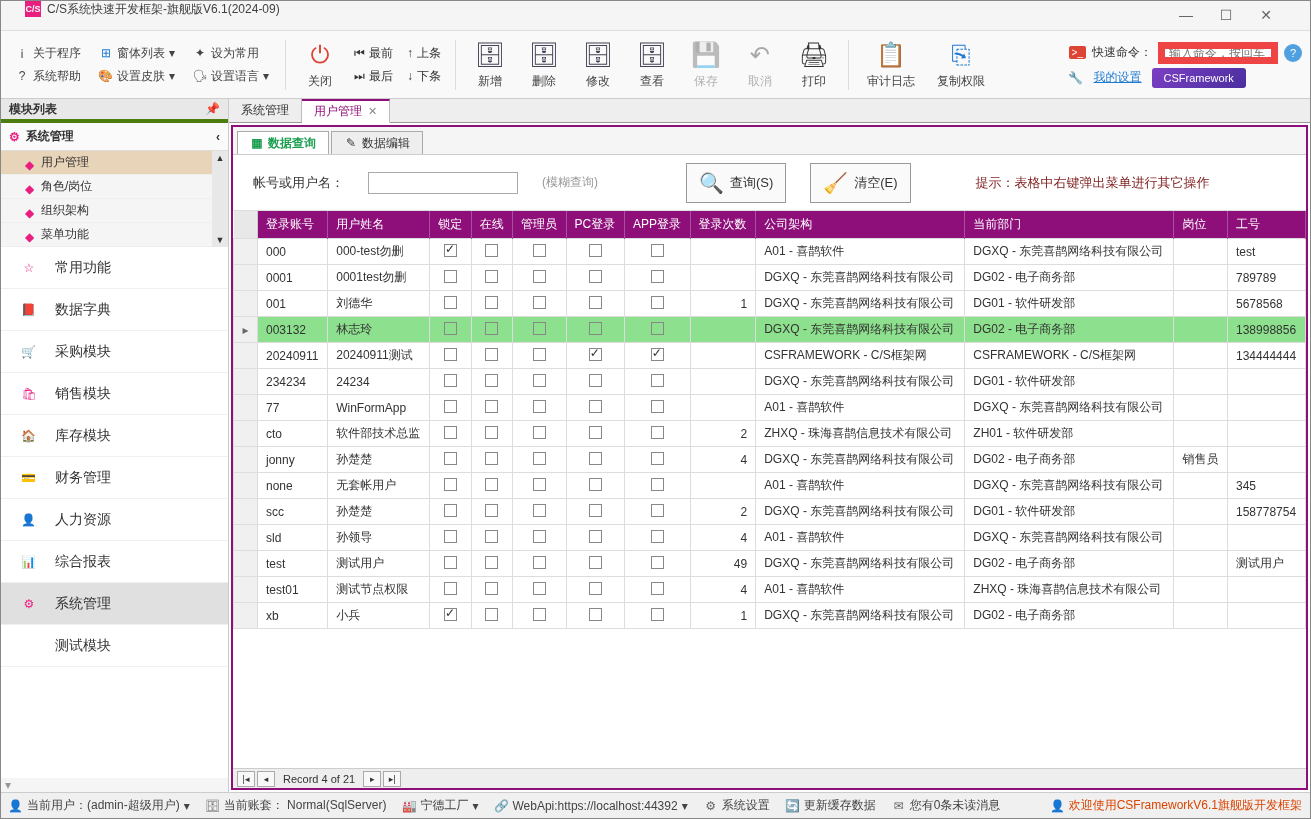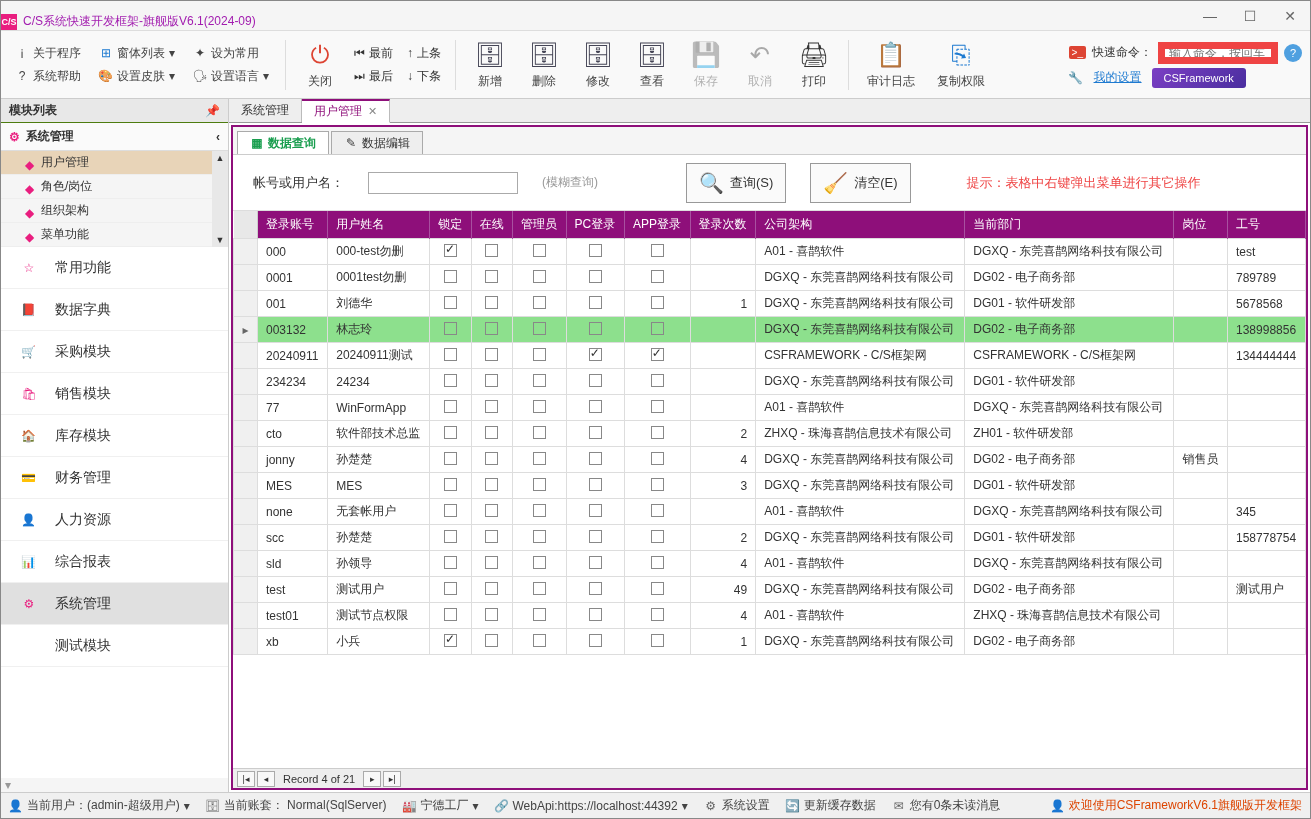--- a/index.html
+++ b/index.html
@@ -1,40 +1,40 @@
 <!DOCTYPE html>
 <html><head>
 <meta charset="utf-8">
 <style>
 * { box-sizing: border-box; margin: 0; padding: 0; font-family: "Microsoft YaHei", sans-serif; }
 body { background: #f0f0f0; font-size: 12px; color: #333; overflow: hidden; }
 .window { width: 1311px; height: 819px; background: #fff; display: flex; flex-direction: column; border: 1px solid #888; }
-.titlebar { height: 30px; background: #f5f5f5; display: flex; align-items: flex-end; padding: 0 0; border-bottom: 1px solid #ddd; }
+.titlebar { height: 30px; background: #f5f5f5; display: flex; align-items: flex-start; padding: 0 24px; border-bottom: 1px solid #ddd; }
 .titlebar .app-icon { width: 16px; height: 16px; background: #e91e7f; margin-right: 6px; font-size: 9px; color: #fff; display: flex; align-items: center; justify-content: center; font-weight: bold; }
-.titlebar .title { flex: 1; font-size: 12px; color: #a21caf; }
+.titlebar .title { flex: 1; font-size: 12px; color: #404040; }
 .titlebar .win-btn { width: 40px; height: 28px; display: flex; align-items: center; justify-content: center; cursor: pointer; font-size: 14px; color: #666; }
 .ribbon { height: 68px; background: #f9f9f9; border-bottom: 1px solid #ccc; display: flex; align-items: center; padding: 0 8px; gap: 6px; }
 .ribbon-left { display: flex; flex-direction: column; gap: 2px; }
 .ribbon-btn-sm { display: flex; align-items: center; gap: 4px; padding: 2px 6px; cursor: pointer; font-size: 12px; color: #444; white-space: nowrap; }
 .sm-icon { width: 14px; height: 14px; display: inline-flex; align-items: center; justify-content: center; font-size: 12px; }
 .ribbon-sep { width: 1px; height: 50px; background: #ddd; margin: 0 4px; }
 .ribbon-big { display: flex; flex-direction: column; align-items: center; gap: 2px; padding: 4px 8px; cursor: pointer; min-width: 48px; }
 .big-icon { width: 32px; height: 32px; display: flex; align-items: center; justify-content: center; font-size: 24px; }
 .ribbon-big .lbl { font-size: 12px; color: #444; }
 .ribbon-nav { display: flex; flex-direction: column; gap: 2px; }
 .nav-item { display: flex; align-items: center; gap: 4px; padding: 2px 4px; cursor: pointer; font-size: 12px; }
 .ribbon-right { margin-left: auto; display: flex; flex-direction: column; gap: 4px; align-items: flex-start; }
 .quick-cmd { display: flex; align-items: center; gap: 6px; }
 .quick-cmd input { width: 120px; height: 22px; border: 7px solid #ef4444; padding: 0 4px; font-size: 12px; }
 .quick-cmd .help { width: 18px; height: 18px; border-radius: 50%; background: #4fa0e0; color: #fff; display: flex; align-items: center; justify-content: center; font-size: 11px; }
 .mysettings { color: #1e7ad0; text-decoration: underline; cursor: pointer; }
 .csframework-btn { background: linear-gradient(135deg,#7b3fc4,#4a2e9f); color: #fff; padding: 4px 12px; border-radius: 3px; font-size: 11px; }
 .body { flex: 1; display: flex; overflow: hidden; }
 .sidebar { width: 228px; background: #f5f5f5; border-right: 1px solid #ccc; display: flex; flex-direction: column; }
-.sidebar-head { height: 24px; background: #e8e8e8; border-bottom: 1px solid #4d7c0f; display: flex; align-items: center; padding: 0 8px; font-size: 12px; font-weight: bold; }
+.sidebar-head { height: 24px; background: #e8e8e8; border-bottom: 4px solid #4d7c0f; display: flex; align-items: center; padding: 0 8px; font-size: 12px; font-weight: bold; }
 .sidebar-head .pin { margin-left: auto; cursor: pointer; }
 .sys-head { height: 28px; background: #fafafa; border-bottom: 1px solid #ddd; display: flex; align-items: center; padding: 0 8px; gap: 6px; font-weight: bold; }
 .tree { display: flex; }
 .tree-items { flex: 1; }
 .tree-item { height: 24px; display: flex; align-items: center; padding: 0 10px 0 24px; gap: 6px; cursor: pointer; font-size: 12px; border-bottom: 1px solid #eee; }
 .tree-item.active { background: #e8d4b8; }
 .tree-item .dot { width: 10px; height: 10px; display: inline-block; }
 .tree-scroll { width: 16px; background: #e8e8e8; display: flex; flex-direction: column; }
 .tree-scroll .arr { height: 14px; display: flex; align-items: center; justify-content: center; font-size: 9px; cursor: pointer; }
 .tree-scroll .track { flex: 1; }
@@ -53,21 +53,21 @@
 .sub-tabs { height: 28px; background: #f5f5f5; display: flex; border-bottom: 1px solid #ccc; padding: 4px 4px 0; gap: 2px; }
 .sub-tab { padding: 4px 12px; display: flex; align-items: center; gap: 4px; border: 1px solid #aaa; border-bottom: none; background: #eee; cursor: pointer; font-size: 12px; }
 .sub-tab.active { background: #fff; color: #1a9e4f; font-weight: bold; }
 .sub-tab .sicon { width: 14px; height: 14px; display: inline-flex; align-items: center; justify-content: center; }
 .search-bar { height: 56px; display: flex; align-items: center; padding: 0 20px; gap: 24px; border-bottom: 1px solid #ddd; }
 .search-bar label { font-size: 13px; }
 .search-bar input { width: 150px; height: 22px; border: 1px solid #aaa; padding: 0 4px; }
 .hint { color: #999; font-size: 12px; }
 .btn { height: 40px; padding: 0 12px; border: 1px solid #999; background: #fafafa; display: flex; align-items: center; gap: 6px; cursor: pointer; font-size: 13px; }
 .btn .bicon { font-size: 20px; }
-.tip { color: #ef4444; font-size: 13px; margin-left: 32px; }
+.tip { color: #7f1d1d; font-size: 13px; margin-left: 41px; }
 .grid-wrap { flex: 1; overflow: auto; position: relative; }
 table { border-collapse: collapse; width: 100%; font-size: 12px; }
 thead th { background: #8e0f7a; color: #fff; font-weight: normal; text-align: left; padding: 5px 8px; border-right: 1px solid #a850a0; position: sticky; top: 0; white-space: nowrap; }
 thead th.rowh { background: #e8e8e8; width: 24px; border-right: 1px solid #ccc; }
 tbody td { border: 1px solid #ddd; padding: 4px 8px; white-space: nowrap; height: 26px; }
 tbody td.rowh { background: #f0f0f0; text-align: center; color: #666; width: 24px; }
 tbody tr.selected td { background: #8de08d; }
 tbody tr.selected td.rowh { background: #f0f0f0; }
 .chk { width: 13px; height: 13px; border: 1px solid #888; display: inline-block; margin: 0 auto; position: relative; }
 .chk.on::after { content: "✓"; position: absolute; top: -3px; left: 0; font-size: 12px; color: #333; }
@@ -460,35 +460,20 @@
                   <td class="center"><span class="chk"></span></td>
                   <td class="center"><span class="chk"></span></td>
                   <td class="right">4</td>
                   <td>DGXQ - 东莞喜鹊网络科技有限公司</td>
                   <td>DG02 - 电子商务部</td>
                   <td>销售员</td>
                   <td></td>
                 </tr>
                 <tr>
                   <td class="rowh"></td>
-                  <td>MES</td>
-                  <td>MES</td>
-                  <td class="center"><span class="chk"></span></td>
-                  <td class="center"><span class="chk"></span></td>
-                  <td class="center"><span class="chk"></span></td>
-                  <td class="center"><span class="chk"></span></td>
-                  <td class="center"><span class="chk"></span></td>
-                  <td class="right">3</td>
-                  <td>DGXQ - 东莞喜鹊网络科技有限公司</td>
-                  <td>DG01 - 软件研发部</td>
-                  <td></td>
-                  <td></td>
-                </tr>
-                <tr>
-                  <td class="rowh"></td>
                   <td>none</td>
                   <td>无套帐用户</td>
                   <td class="center"><span class="chk"></span></td>
                   <td class="center"><span class="chk"></span></td>
                   <td class="center"><span class="chk"></span></td>
                   <td class="center"><span class="chk"></span></td>
                   <td class="center"><span class="chk"></span></td>
                   <td class="right"></td>
                   <td>A01 - 喜鹊软件</td>
                   <td>DGXQ - 东莞喜鹊网络科技有限公司</td>

